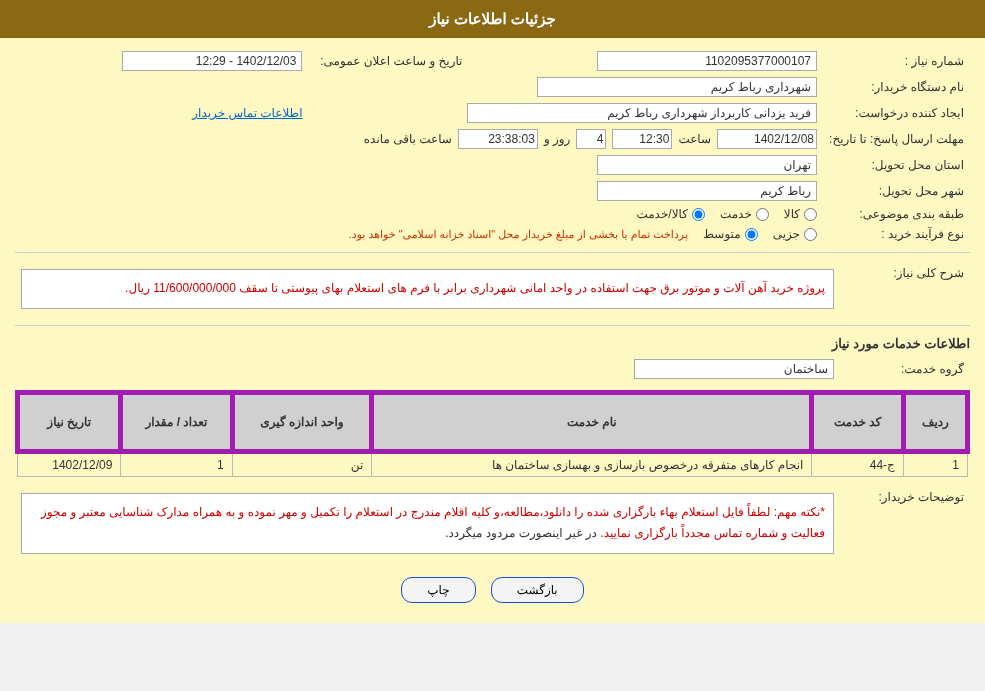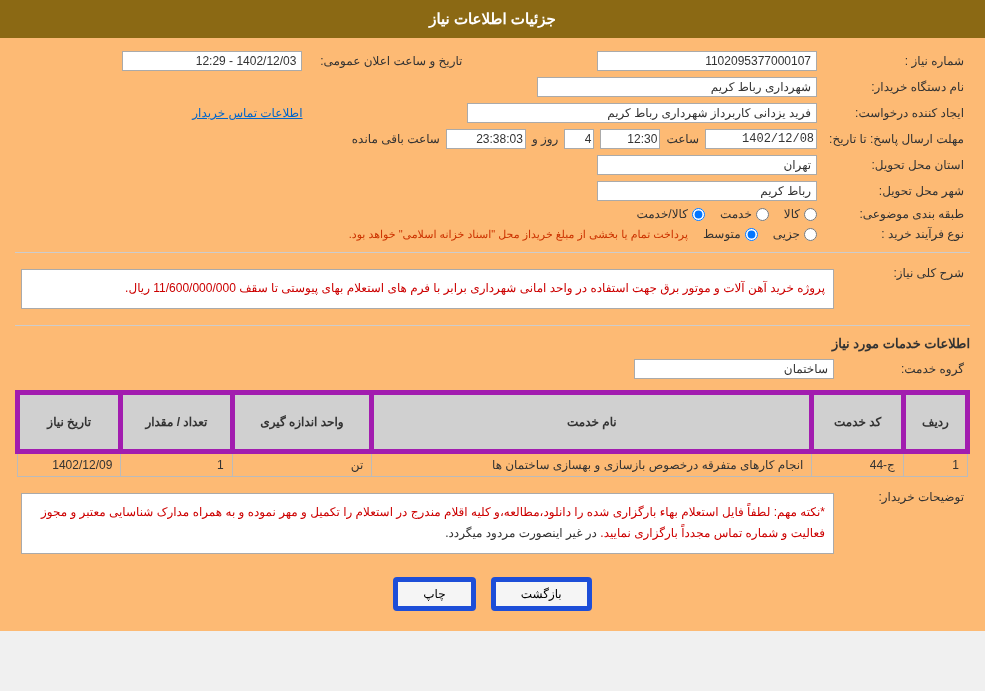--- a/index.html
+++ b/index.html
@@ -6,21 +6,21 @@
     body {
       font-family: Tahoma, Arial, sans-serif;
       font-size: 12px;
       background: #f0f0f0;
       direction: rtl;
       color: #333;
     }
     .page-wrapper {
       max-width: 985px;
       margin: 0 auto;
-      background: #fdba74;
+      background: #fef9c3;
     }
     .header-bar {
       background: #8B6914;
       color: #fff;
       text-align: center;
       padding: 10px 0;
       font-size: 15px;
       font-weight: bold;
       letter-spacing: 1px;
     }
@@ -117,22 +117,22 @@
     }
     .note-box span.red { color: #cc0000; }
     .btn-row {
       display: flex;
       justify-content: center;
       gap: 15px;
       margin: 15px 0 10px 0;
     }
     .btn {
       padding: 5px 25px;
-      border: 5px solid #1d4ed8;
-      border-radius: 4px;
+      border: 1px solid #1d4ed8;
+      border-radius: 11px;
       cursor: pointer;
       font-size: 12px;
       font-family: Tahoma, Arial, sans-serif;
     }
     .btn-print {
       background: #f5f5f5;
     }
     .btn-back {
       background: #f5f5f5;
     }
@@ -185,21 +185,21 @@
           <span class="value-box" style="width:350px;">فرید یزدانی کاربرداز شهرداری رباط کریم</span>
         </td>
         <td>
           <span class="link-blue">اطلاعات تماس خریدار</span>
         </td>
       </tr>
       <tr>
         <td class="label-cell">مهلت ارسال پاسخ: تا تاریخ:</td>
         <td colspan="3">
           <div class="time-row">
-            <span class="small-input" style="width:112px;font-family:Liberation Mono, monospace;">1402/12/08</span>
+            <span class="small-input" style="width:100px;">1402/12/08</span>
             <span>ساعت</span>
             <span class="small-input" style="width:60px;">12:30</span>
             <span class="small-input" style="width:30px;">4</span>
             <span>روز و</span>
             <span class="small-input" style="width:80px;">23:38:03</span>
             <span>ساعت باقی مانده</span>
           </div>
         </td>
       </tr>
       <tr>

